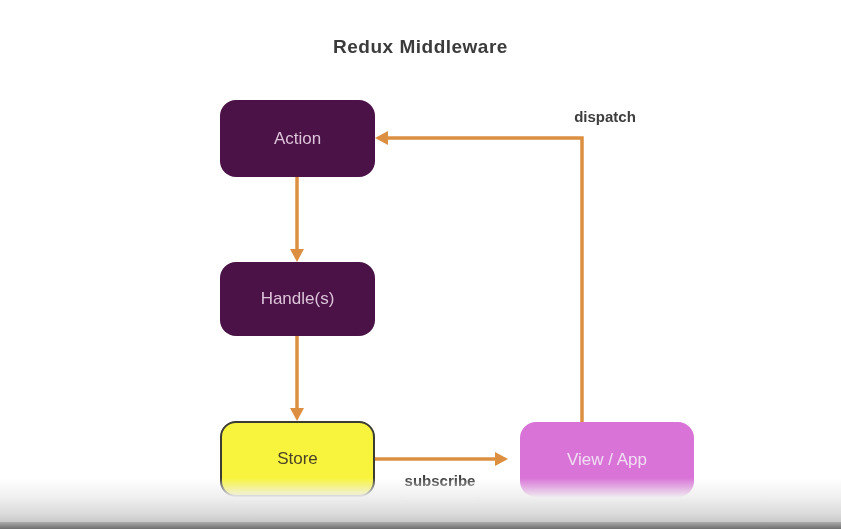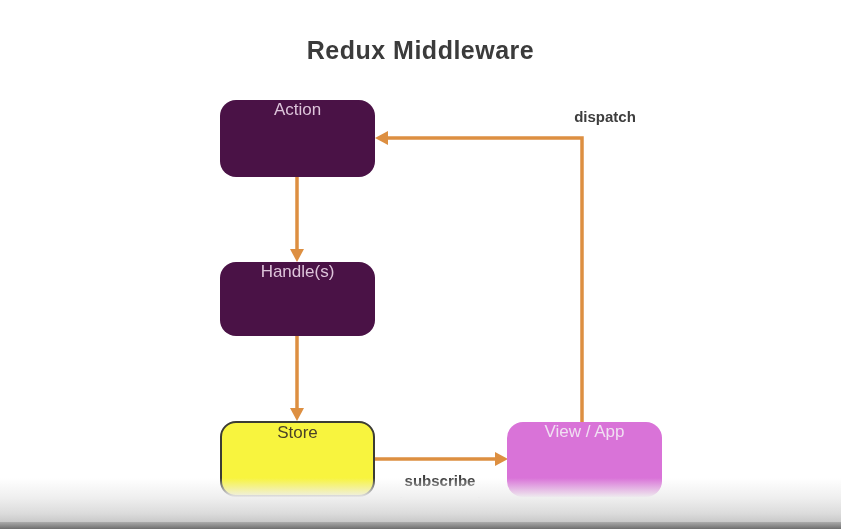--- a/index.html
+++ b/index.html
@@ -14,28 +14,29 @@
     height: 529px;
     background: #ffffff;
     overflow: hidden;
   }
   .title {
     position: absolute;
     left: 0;
     right: 0;
     top: 36px;
     text-align: center;
-    font-size: 25px;
+    font-size: 19px;
     font-weight: bold;
     letter-spacing: 0.5px;
     color: #3b3b3b;
   }
   .node {
     position: absolute;
     display: flex;
+    align-items: center;
     justify-content: center;
     border-radius: 16px;
     font-size: 17px;
     box-sizing: border-box;
   }
   .node-action {
     left: 220px; top: 100px; width: 155px; height: 77px;
     background: var(--box_dark);
     color: var(--box_dark_text);
   }
@@ -44,21 +45,21 @@
     background: var(--box_dark);
     color: var(--box_dark_text);
   }
   .node-store {
     left: 220px; top: 421px; width: 155px; height: 76px;
     background: var(--box_yellow);
     color: var(--box_yellow_text);
     border: 2px solid #3c3c34;
   }
   .node-view {
-    left: 507px; top: 422px; width: 155px; height: 75px;
+    left: 520px; top: 422px; width: 174px; height: 75px;
     background: var(--box_pink);
     color: var(--box_pink_text);
   }
   .label {
     position: absolute;
     font-size: 15px;
     font-weight: bold;
     color: var(--label);
     line-height: 22px;
   }

